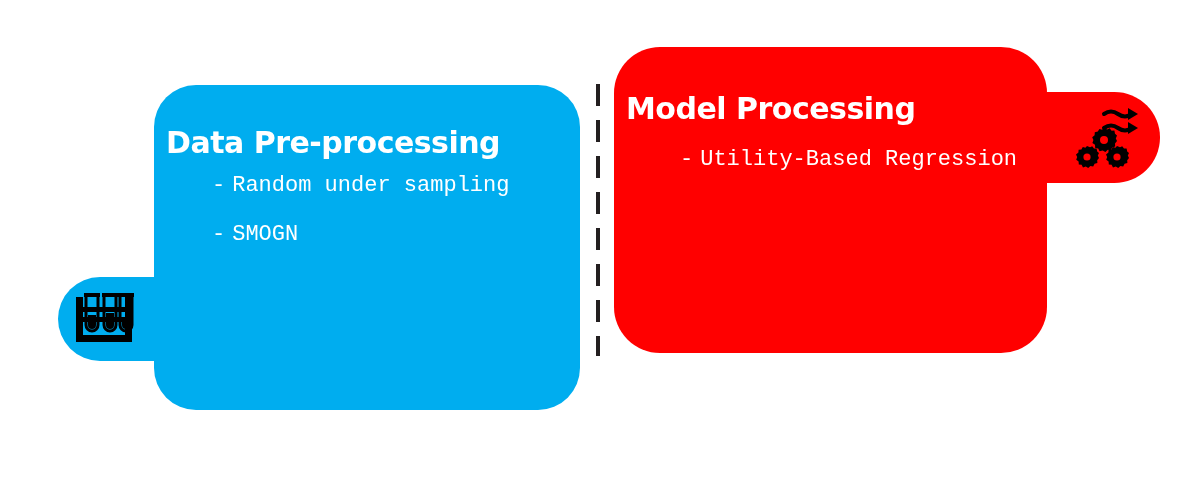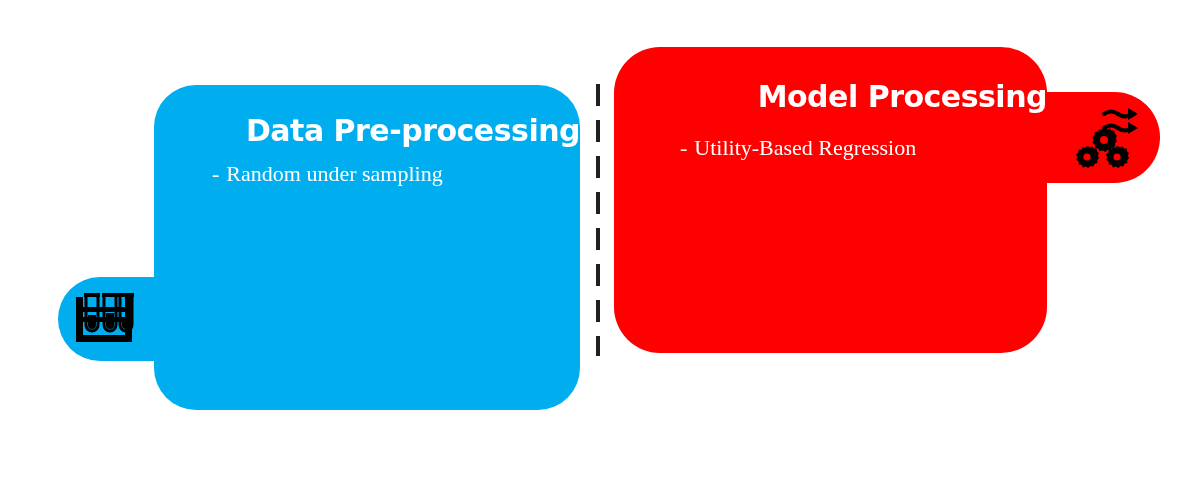--- a/index.html
+++ b/index.html
@@ -67,23 +67,23 @@
     background: #ff0000;
     border-radius: 46px;
   }
 
   
   .panel-title {
     color: #ffffff;
     font-family: "DejaVu Sans", sans-serif;
     font-weight: bold;
     letter-spacing: -0.5px;
-    text-align: right;
+    text-align: left;
     white-space: nowrap;
-    margin: 0;
+    margin: 12px;
   }
   .panel-blue .panel-title {
     font-size: 30px;
     line-height: 36px;
     padding-top: 28px;
   }
   .panel-red .panel-title {
     font-size: 30px;
     line-height: 36px;
     padding-top: 32px;
@@ -98,21 +98,21 @@
   .panel-blue .bullet-list {
     margin-top: 12px;
     padding-left: 58px;
   }
   .panel-red .bullet-list {
     margin-top: 20px;
     padding-left: 66px;
   }
   .bullet-item {
     color: #ffffff;
-    font-family: Liberation Serif, serif;
+    font-family: Liberation Mono, monospace;
     font-size: 22px;
     line-height: 26px;
     margin-bottom: 23px;
     white-space: nowrap;
   }
   .bullet-dash {
     display: inline-block;
     margin-right: 7px;
   }
   
@@ -214,20 +214,23 @@
       </svg>
     </span>
   </div>
 
   <div class="panel panel-blue">
     <h2 class="panel-title">Data Pre-processing</h2>
     <ul class="bullet-list">
       <li class="bullet-item">
         <span class="bullet-dash">-</span><span>Random under sampling</span>
       </li>
+      <li class="bullet-item">
+        <span class="bullet-dash">-</span><span>SMOGN</span>
+      </li>
     </ul>
   </div>
 
   <div class="divider"></div>
 
   <div class="panel panel-red">
     <h2 class="panel-title">Model Processing</h2>
     <ul class="bullet-list">
       <li class="bullet-item">
         <span class="bullet-dash">-</span><span>Utility-Based Regression</span>

